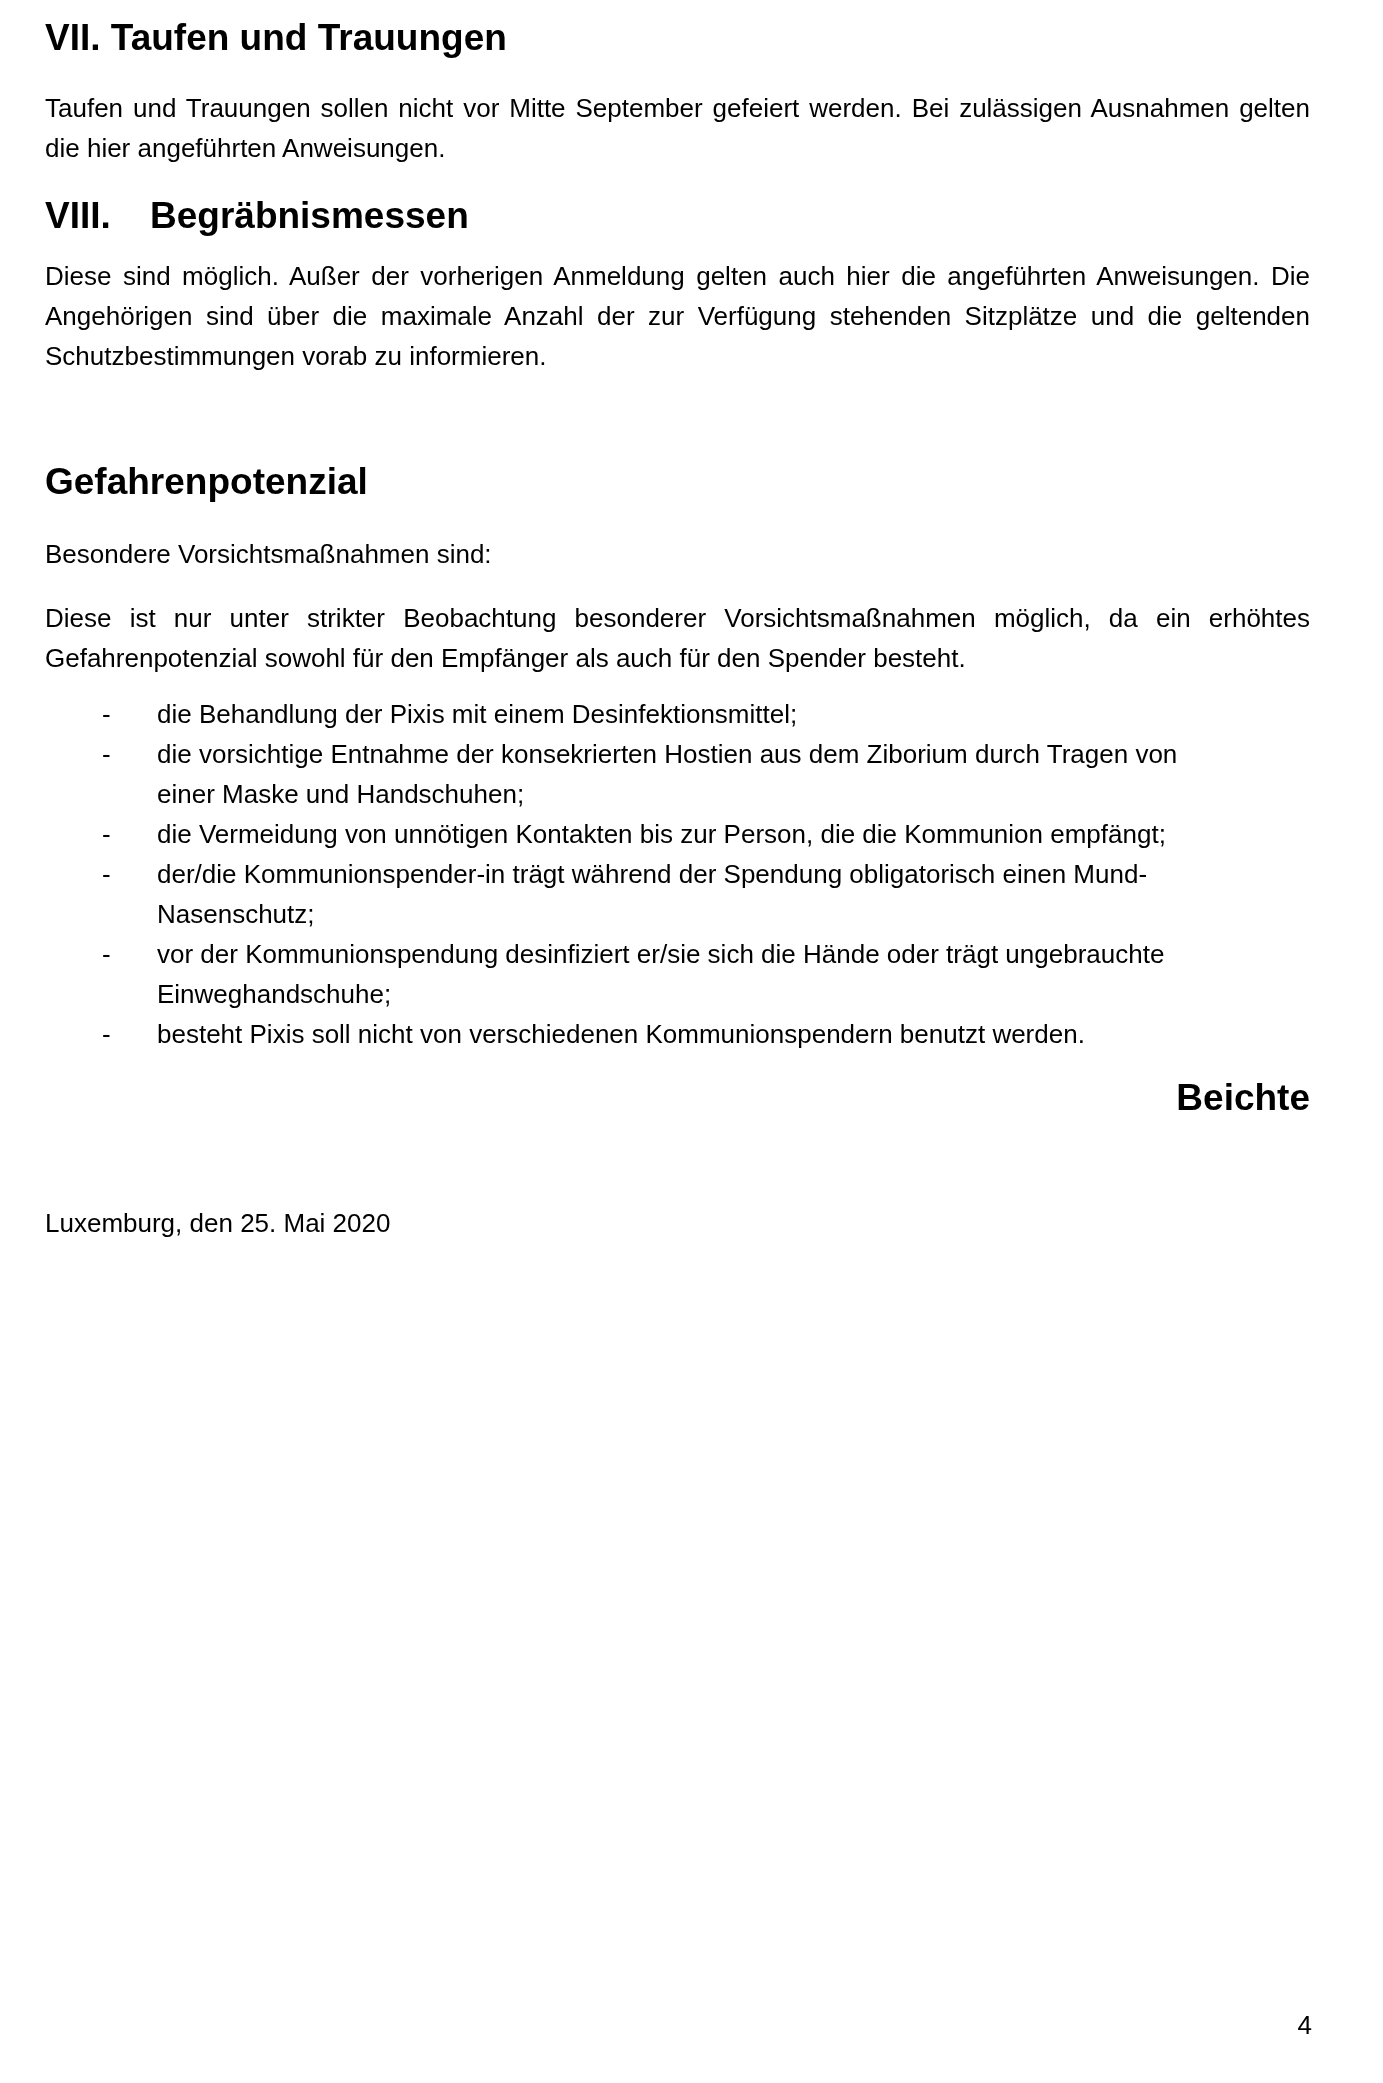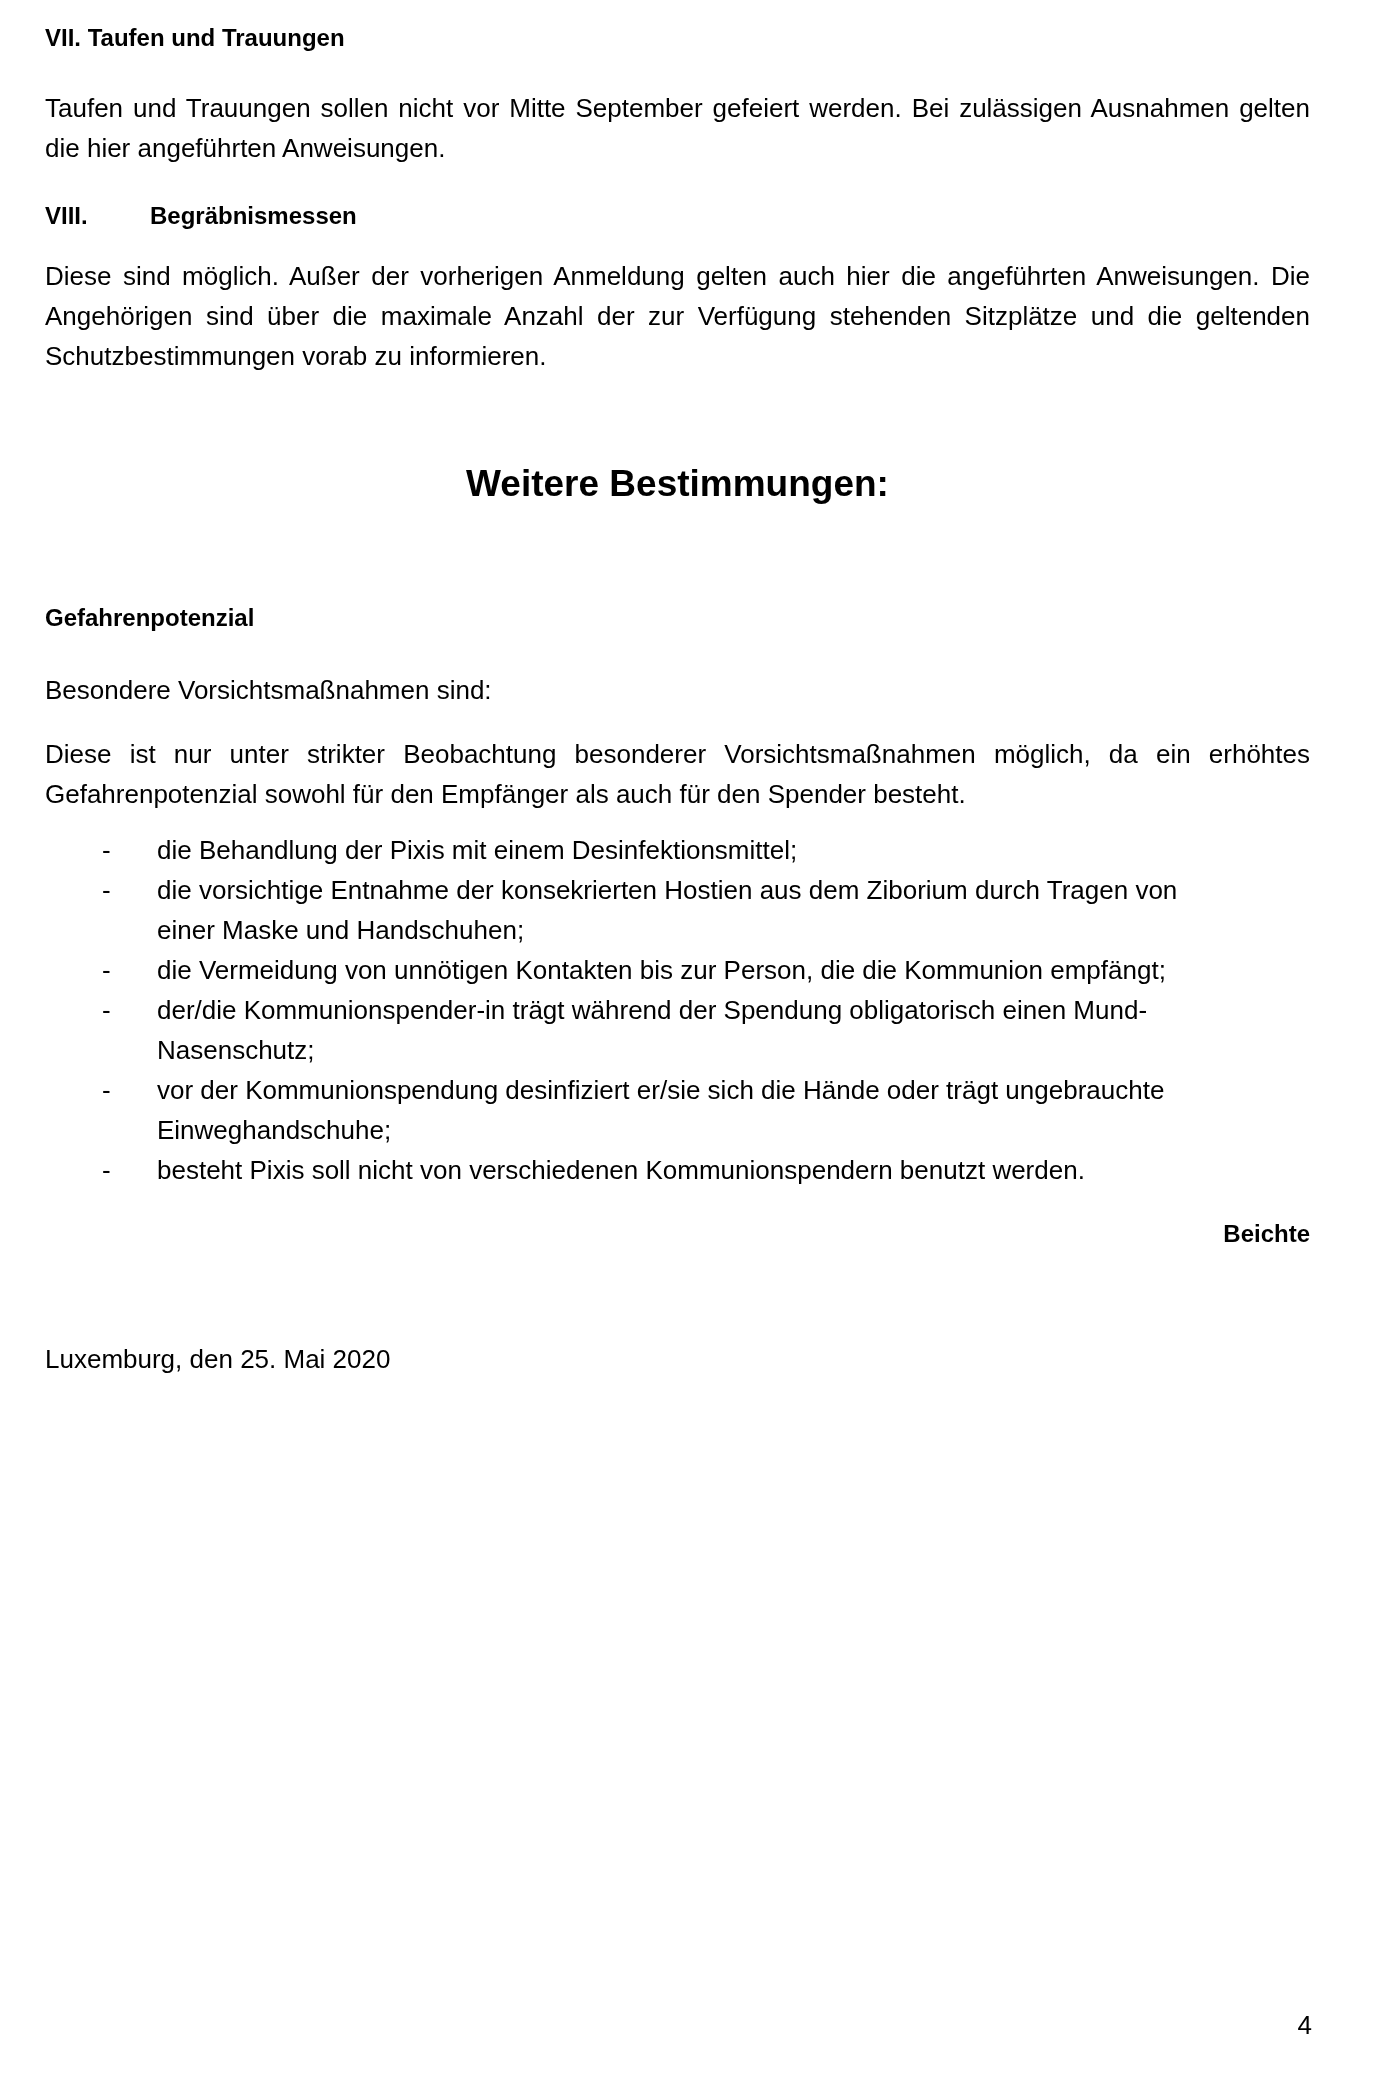--- a/index.html
+++ b/index.html
@@ -22,21 +22,21 @@
     left: 45px;
     right: 73px;
     top: 0;
     padding-top: 18px;
   }
   .body-text {
     line-height: 40px;
   }
   .section-heading {
     font-weight: bold;
-    font-size: 24px;
+    font-size: 37px;
     line-height: 40px;
     margin: 0;
   }
   .para {
     margin: 0;
     text-align: justify;
     line-height: 40px;
   }
   .h-vii { margin-top: 0; }
   .p-vii { margin-top: 30px; }
@@ -92,21 +92,20 @@
 
     <p class="para p-vii body-text">Taufen und Trauungen sollen nicht vor Mitte September gefeiert werden. Bei zulässigen Ausnahmen gelten die hier angeführten Anweisungen.</p>
 
     <div class="section-heading h-viii">
       <span class="numeral">VIII.</span>
       <span class="label">Begräbnismessen</span>
     </div>
 
     <p class="para p-viii body-text">Diese sind möglich. Außer der vorherigen Anmeldung gelten auch hier die angeführten Anweisungen. Die Angehörigen sind über die maximale Anzahl der zur Verfügung stehenden Sitzplätze und die geltenden Schutzbestimmungen vorab zu informieren.</p>
 
-    <div class="h-weitere">Weitere Bestimmungen:</div>
 
     <h3 class="section-heading h-krank">Gefahrenpotenzial</h3>
 
     <p class="para p-intro body-text">Besondere Vorsichtsmaßnahmen sind:</p>
 
     <p class="para p-krank body-text">Diese ist nur unter strikter Beobachtung besonderer Vorsichtsmaßnahmen möglich, da ein erhöhtes Gefahrenpotenzial sowohl für den Empfänger als auch für den Spender besteht.</p>
 
     <ul class="bullet-list">
       <li class="bullet-item">
         <span class="marker">-</span>

